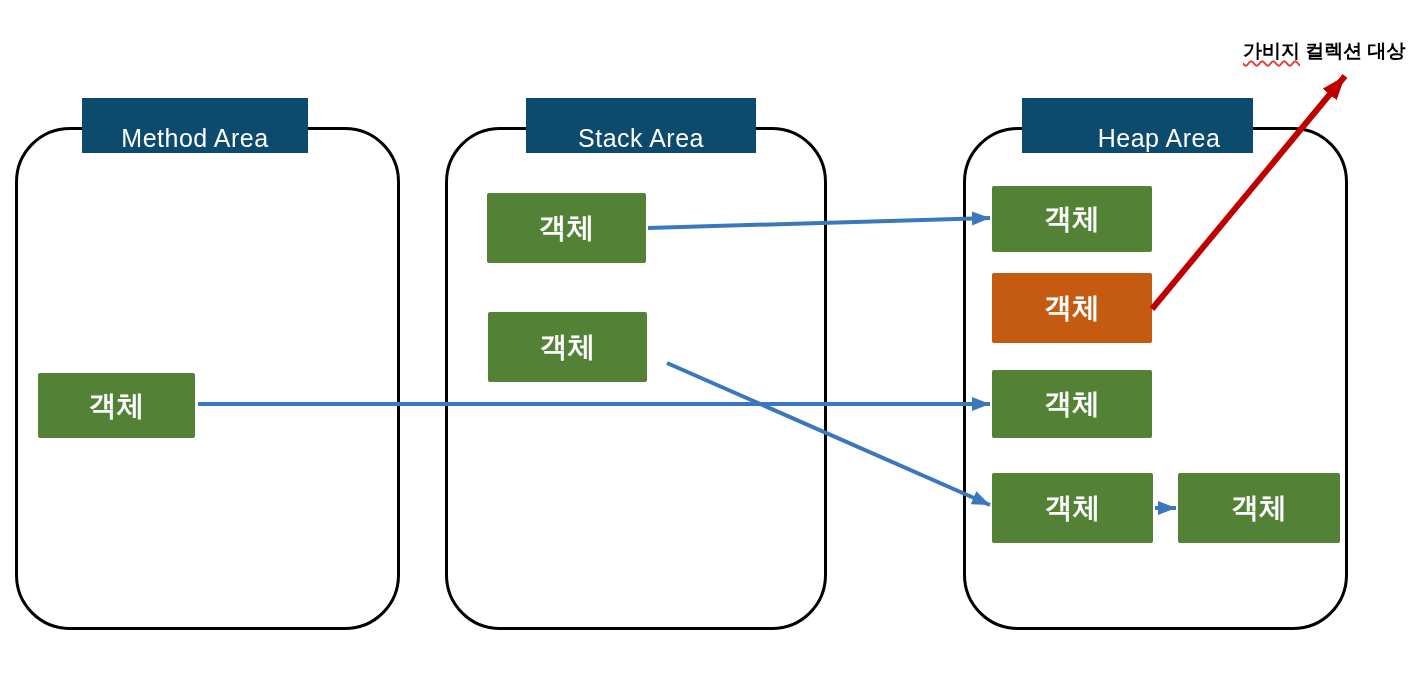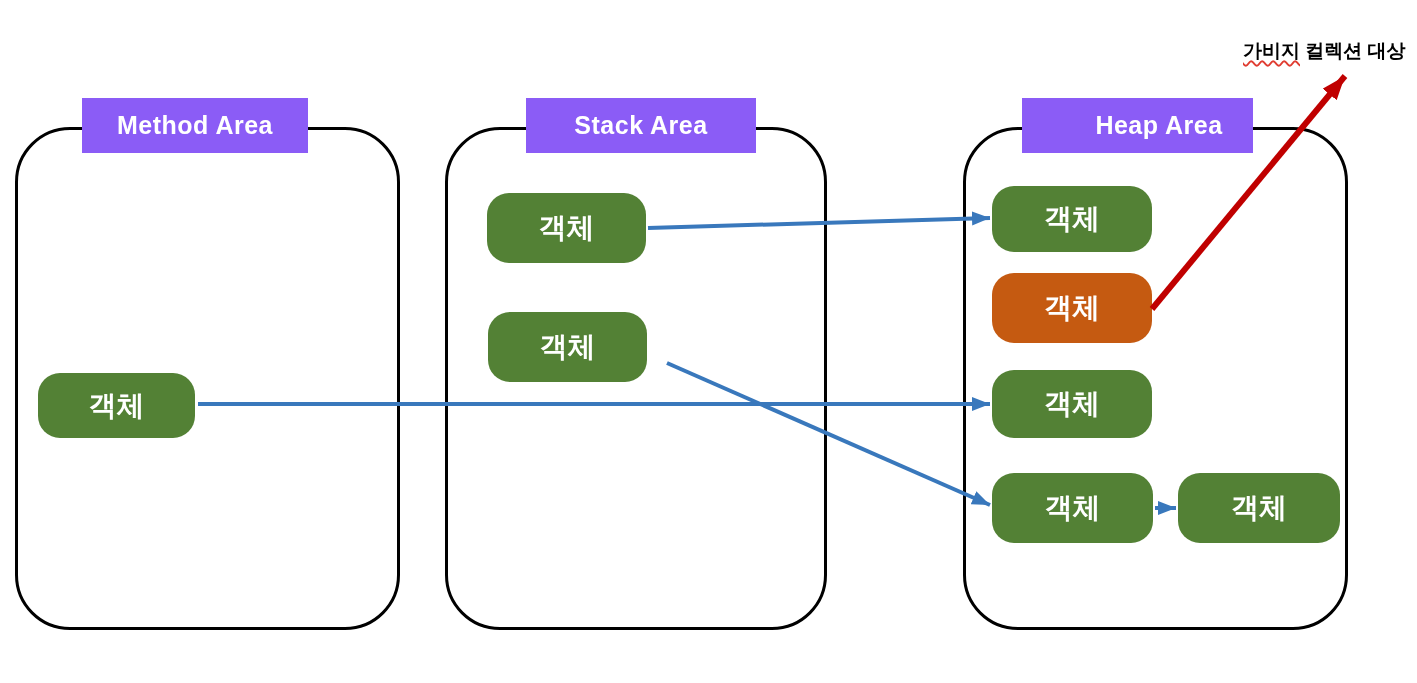--- a/index.html
+++ b/index.html
@@ -18,38 +18,37 @@
     border-radius: 55px;
     background: transparent;
   }
   #area-method { left: 15px;  top: 127px; width: 385px; height: 503px; }
   #area-stack  { left: 445px; top: 127px; width: 382px; height: 503px; }
   #area-heap   { left: 963px; top: 127px; width: 385px; height: 503px; }
 
   .area-header {
     position: absolute;
     box-sizing: border-box;
-    background: #8b5cf6;
+    background: #0c4a6e;
     color: #ffffff;
     display: flex;
-    align-items: center;
+    align-items: flex-end;
     justify-content: center;
     font-size: 25px;
     letter-spacing: 0.5px;
     z-index: 3;
-    font-weight: bold;
   }
   #hdr-method { left: 82px;   top: 98px; width: 226px; height: 55px; }
   #hdr-stack  { left: 518px;  top: 98px; width: 230px; height: 55px; margin-left: 8px; }
   #hdr-heap   { left: 1022px; top: 98px; width: 231px; height: 55px; padding-left: 43px; }
 
   .obj {
     position: absolute;
     box-sizing: border-box;
-    border-radius: 22px;
+    border-radius: 2px;
     color: #ffffff;
     font-weight: bold;
     font-size: 28px;
     display: flex;
     align-items: center;
     justify-content: center;
     z-index: 2;
   }
   .obj.green  { background: #538135; }
   .obj.orange { background: #C55A11; }

